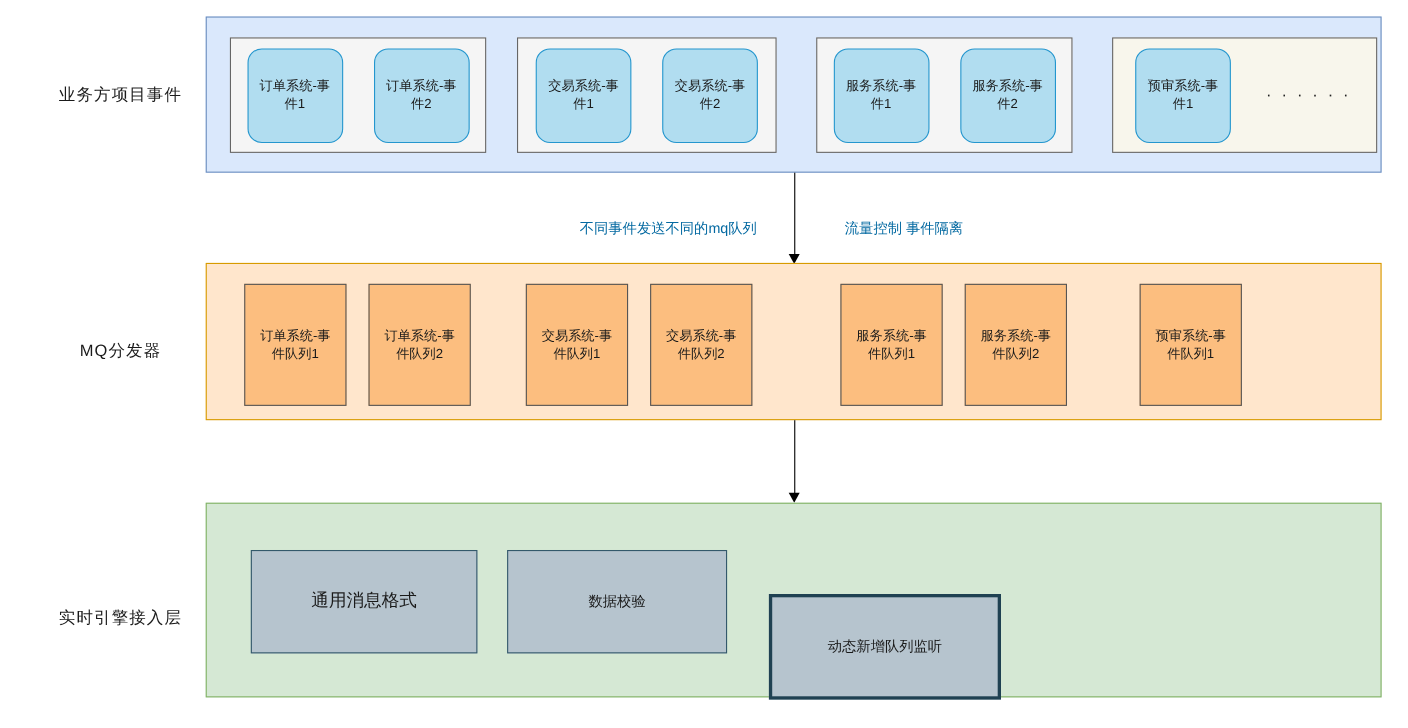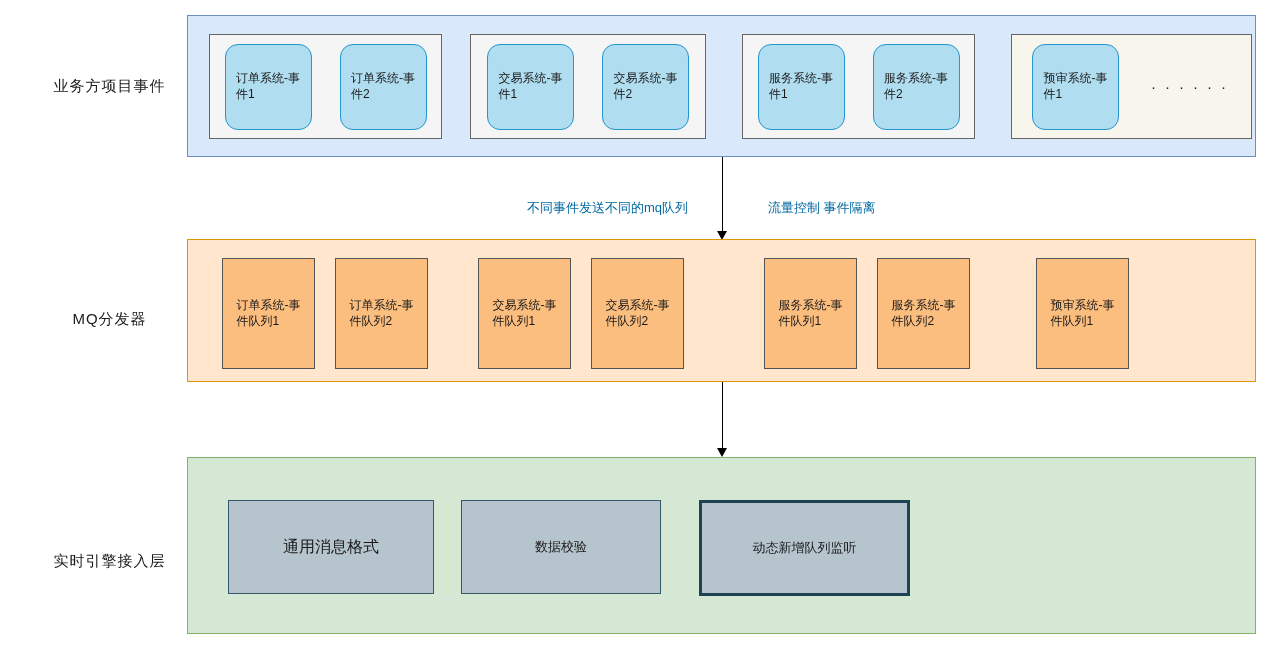--- a/index.html
+++ b/index.html
@@ -20,21 +20,21 @@
     background:#f5f5f5;border:1px solid #666666;
     display:flex;align-items:center;justify-content:center;gap:28px;
   }
   .event-group.cream{background:#f8f6ec;justify-content:flex-start;padding-left:20px;}
   .event-box{
     width:87px;height:86px;box-sizing:border-box;border-radius:13px;
     background:#b1ddf0;border:1px solid #2496ce;
     display:flex;align-items:center;justify-content:center;
   }
   .box-label{
-    font-size:12px;line-height:1.3;white-space:pre-line;color:#1a1a1a;
+    font-size:12px;line-height:1.3;text-align:center;white-space:pre-line;color:#1a1a1a;
   }
   .ellipsis{
     flex:1;text-align:center;font-size:15px;letter-spacing:9px;color:#222222;
     padding-right:12px;
   }
   .queue-box{
     position:absolute;top:18px;width:93px;height:111px;box-sizing:border-box;
     background:#fcbe7f;border:1px solid #555555;
     display:flex;align-items:center;justify-content:center;
   }
@@ -141,18 +141,18 @@
 
   <div class="row-label" style="top:473px;height:177px;">实时引擎接入层</div>
 
   <div class="band band-engine">
     <div class="module-box" style="left:40px;width:206px;">
       <span class="box-label" style="font-size:16px;">通用消息格式</span>
     </div>
     <div class="module-box" style="left:273px;width:200px;">
       <span class="box-label" style="font-size:13px;">数据校验</span>
     </div>
-    <div class="module-box emph" style="left:511px;width:211px;">
+    <div class="module-box emph" style="left:511px;width:211px;margin-top:40px;">
       <span class="box-label" style="font-size:13px;">动态新增队列监听</span>
     </div>
   </div>
 
 </div>
 
 </body></html>

